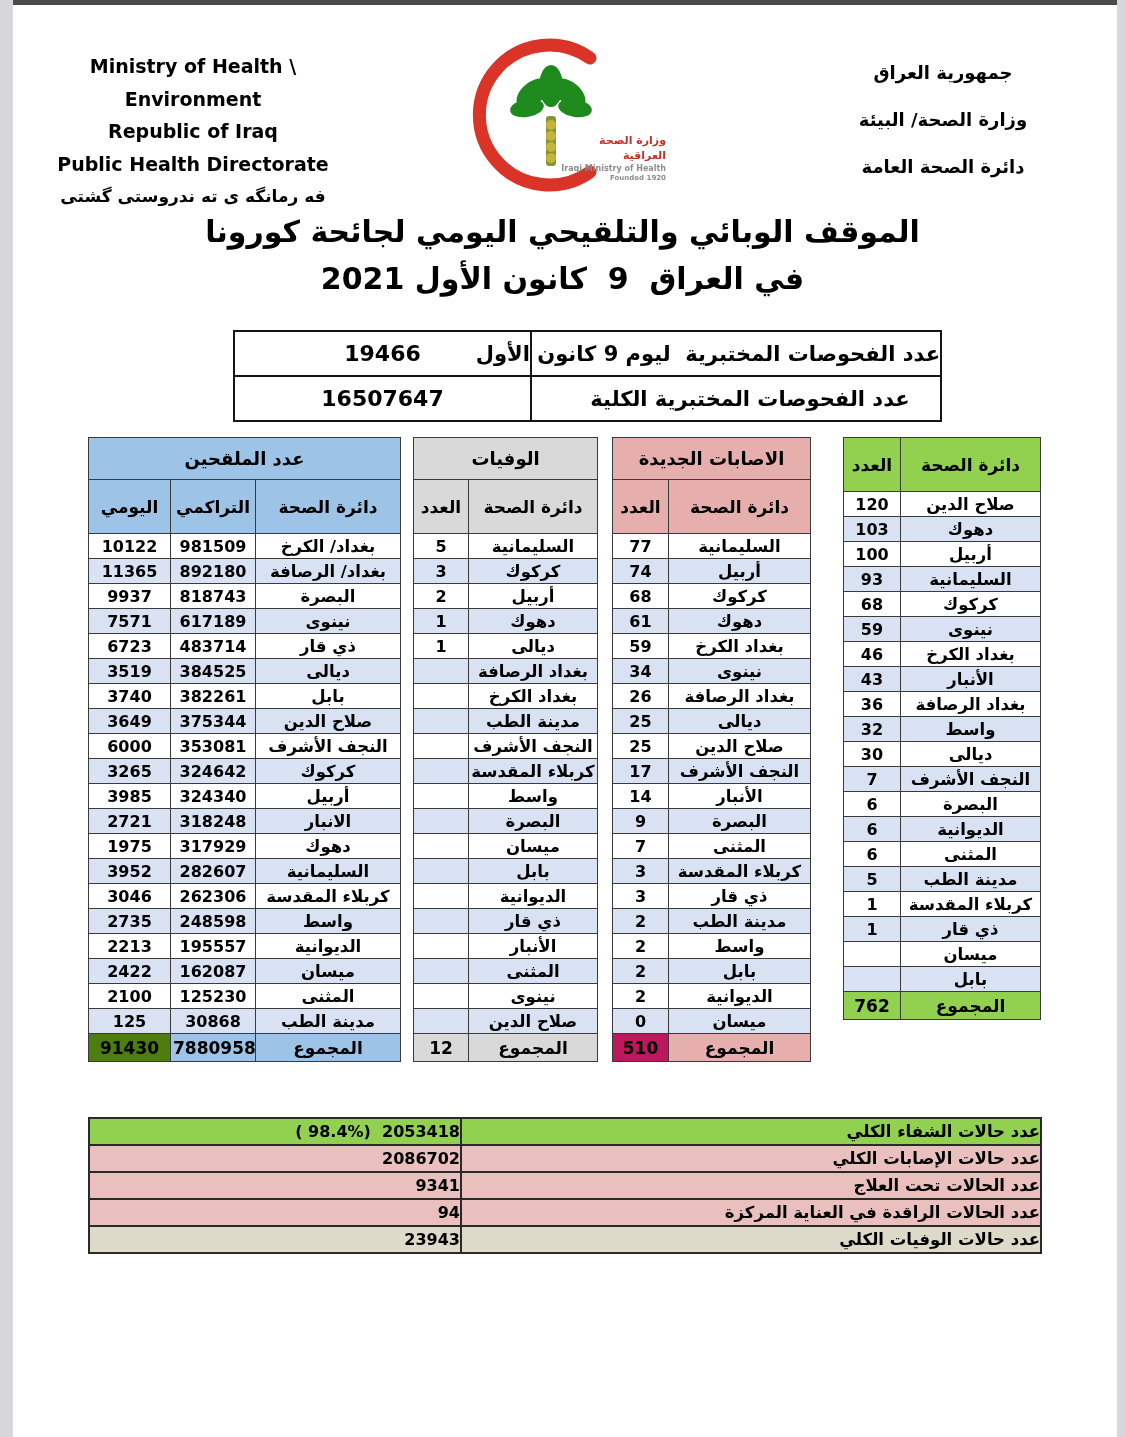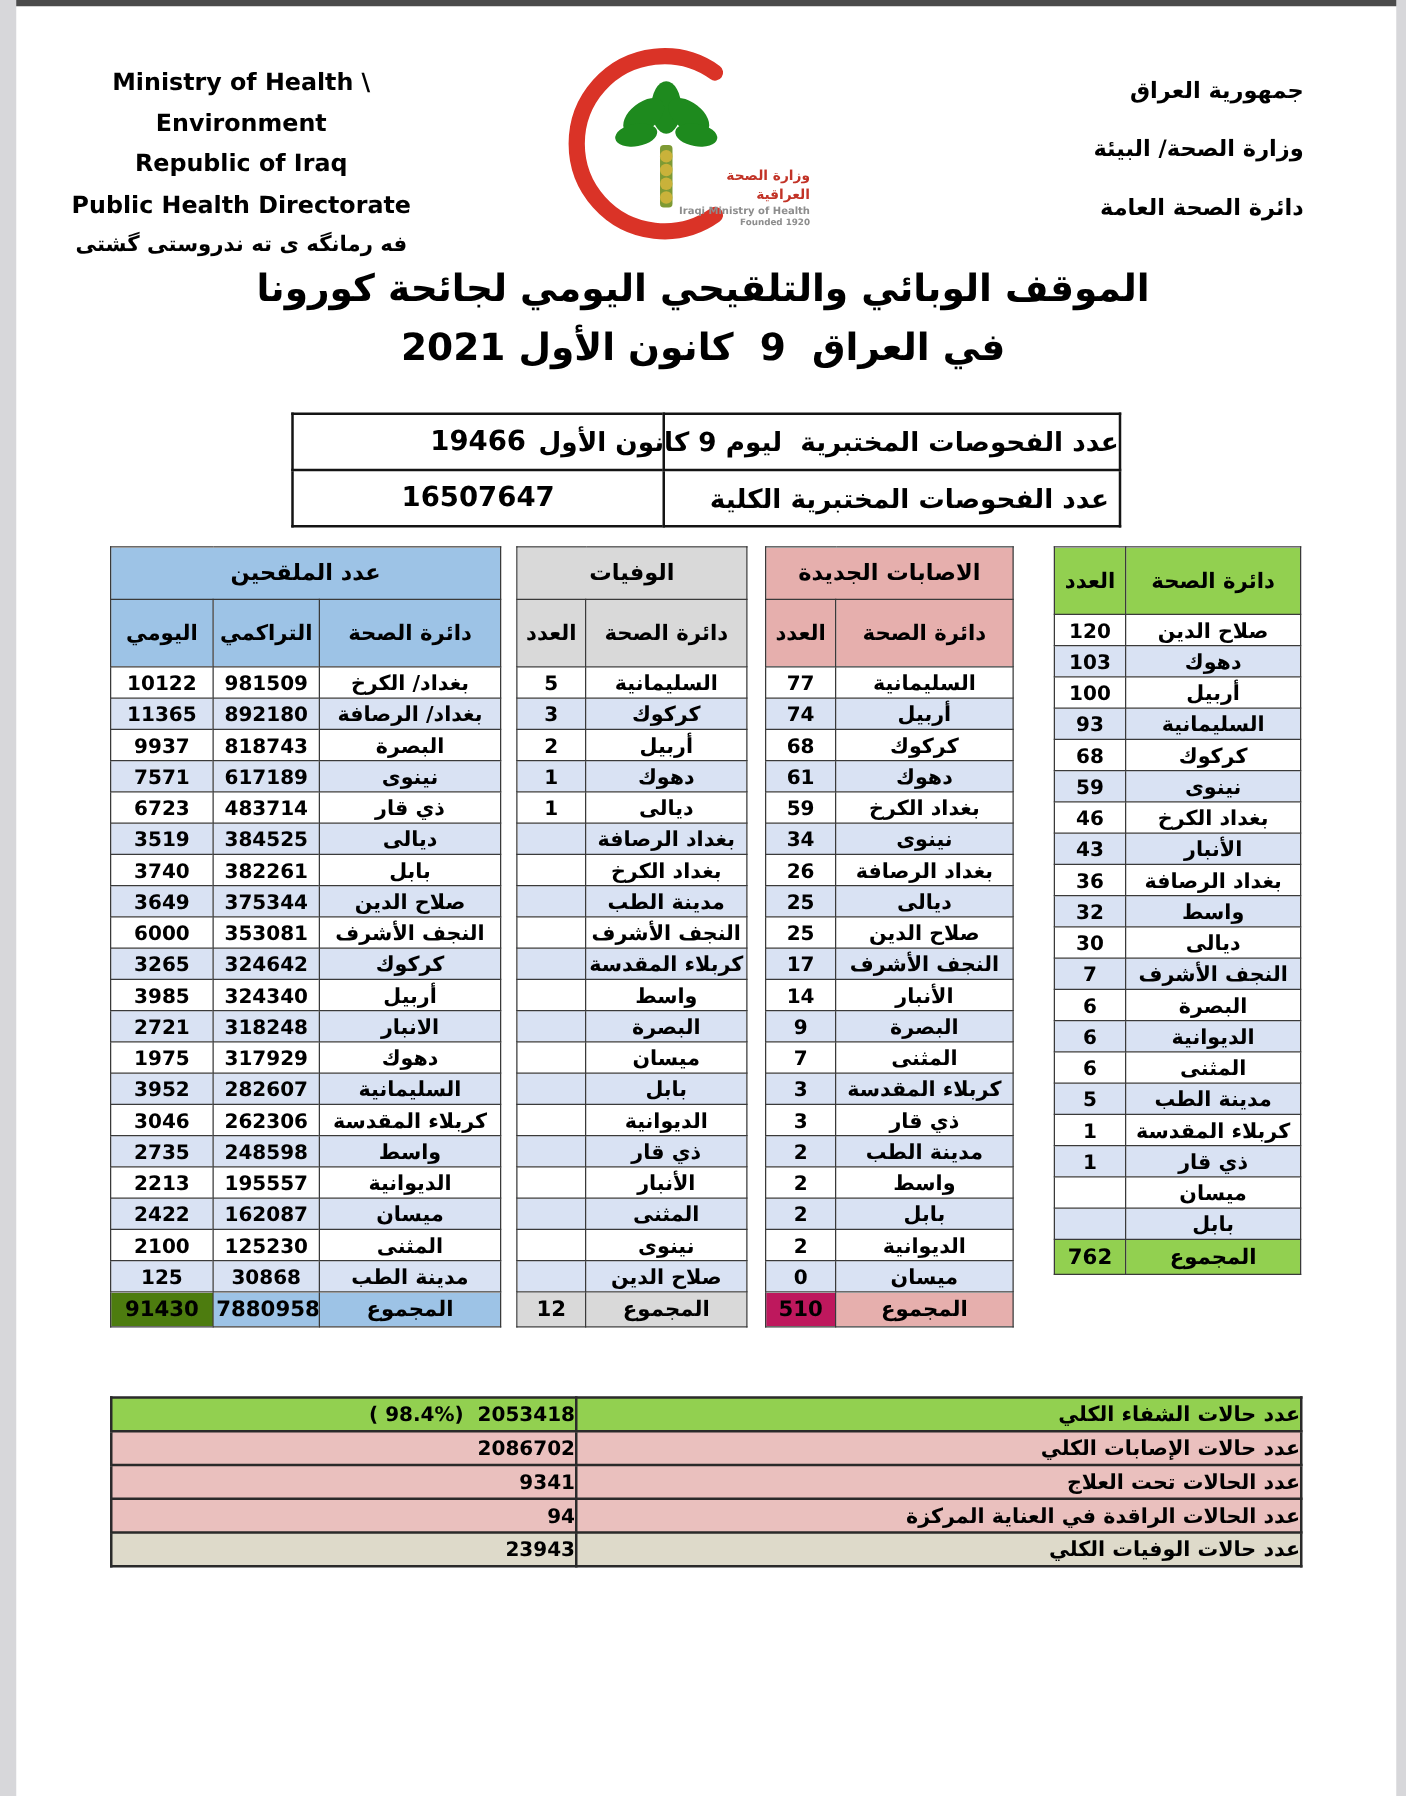--- a/index.html
+++ b/index.html
@@ -9,39 +9,39 @@
   .edge-top   { position:absolute; left:0; top:0; width:100%; height:5px; background:#4b4b4b; }
   .edge-left  { position:absolute; left:0; top:0; width:13px; height:100%; background:#d7d7da; }
   .edge-right { position:absolute; right:0; top:0; width:8px; height:100%; background:#d7d7da; }
 
   
   .header-en { position:absolute; left:28px; top:50px; width:330px; text-align:center;
                font-size:19px; line-height:1.72; }
   .header-en .kurdish { font-size:17px; direction:rtl; margin-top:1px; }
   .header-ar { position:absolute; left:843px; top:62px; width:200px; text-align:center;
                direction:rtl; font-size:18px; }
-  .header-ar .ar-line { margin-bottom:26px;text-align:right; }
-
-  .logo { position:absolute; left:448px; top:26px; width:200px; height:180px; }
+  .header-ar .ar-line { margin-bottom:26px; }
+
+  .logo { position:absolute; left:466px; top:26px; width:200px; height:180px; }
   .logo svg { position:absolute; left:0; top:0; }
   .logo-text { position:absolute; left:92px; top:108px; width:108px; text-align:right; line-height:1.35; }
   .logo-text .lt-ar { color:#c23327; font-size:11px; }
   .logo-text .lt-en { color:#8d8d8d; font-size:8px; }
   .logo-text .lt-f  { color:#8d8d8d; font-size:7px; }
 
   
   .title { position:absolute; left:0; top:208px; width:100%; text-align:center; direction:rtl;
            font-size:30px; line-height:1.58; }
   .title div { white-space:pre; }
 
   
   table { border-collapse:collapse; table-layout:fixed; }
   .lab { position:absolute; left:233px; top:330px; width:662px; direction:rtl; }
   .lab td { border:2px solid #141414; height:45px; text-align:center; vertical-align:middle; }
-  .lab .label-cell { width:365px; font-size:21px; white-space:pre;padding-left:28px; }
+  .lab .label-cell { width:410px; font-size:21px; white-space:pre;padding-left:28px; }
   .lab .value-cell { width:297px; font-size:22px; direction:ltr; white-space:pre; }
 
   
   .mini { position:absolute; top:437px; }
   .mini table { width:100%; direction:rtl; }
   .mini th, .mini td { border:1.5px solid #3a3a3a; text-align:center; vertical-align:middle;
                        overflow:hidden; white-space:nowrap; padding:0 2px; }
   .mini .title-row th { height:42px; font-size:18px; }
   .mini .cols-row  th { height:54px; font-size:17px; }
   .mini tbody td { height:25px; font-size:16.5px; }

